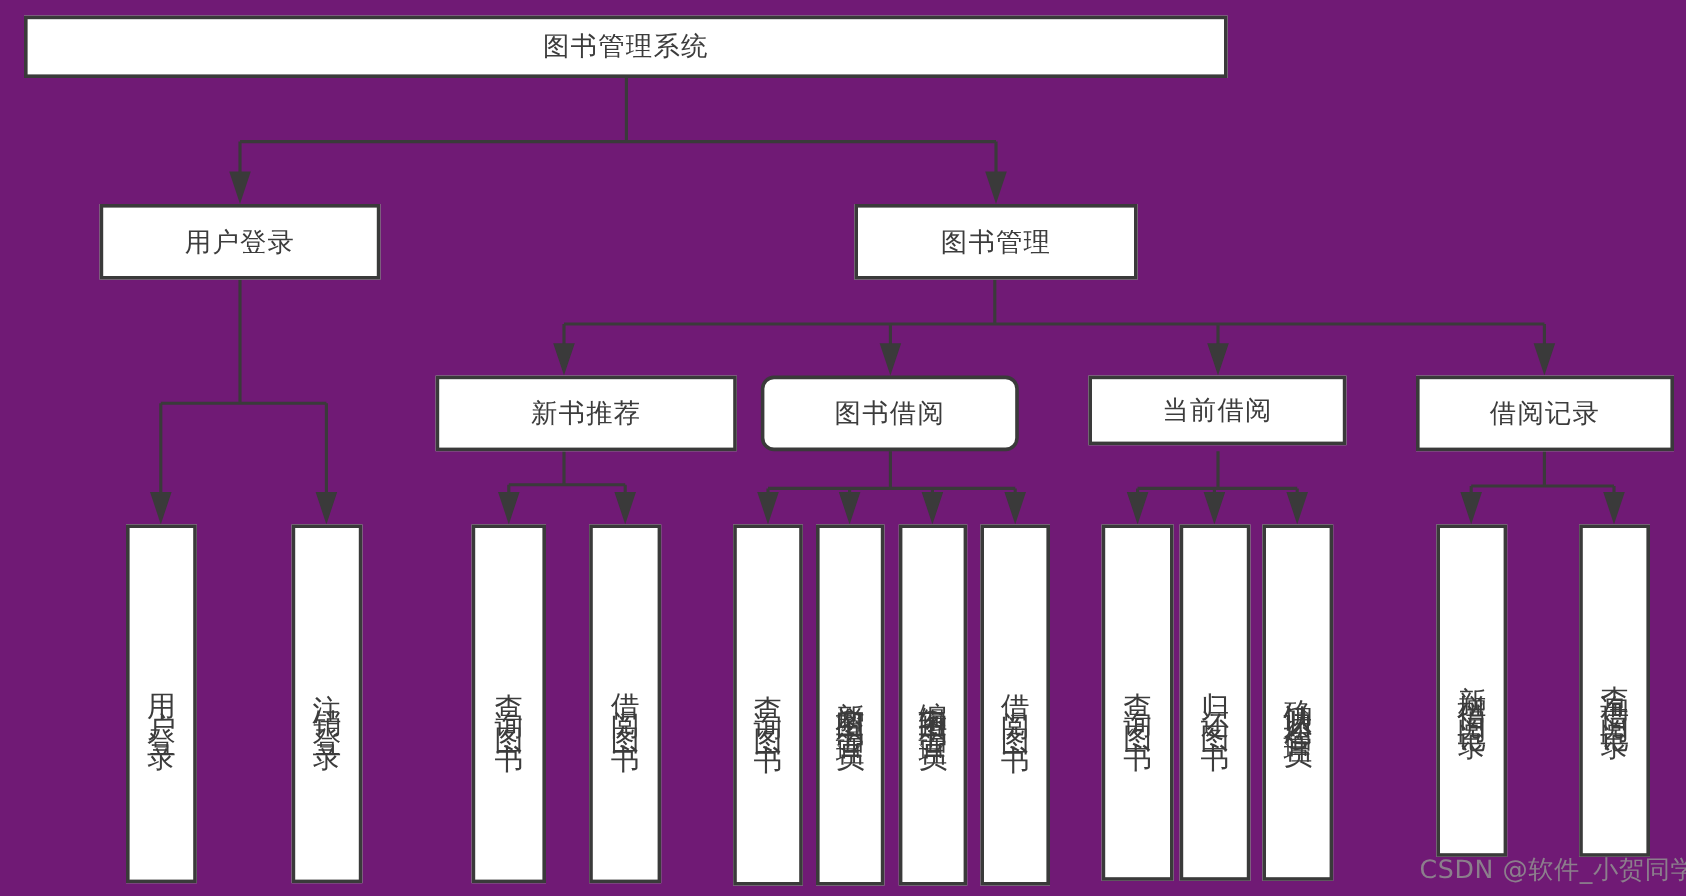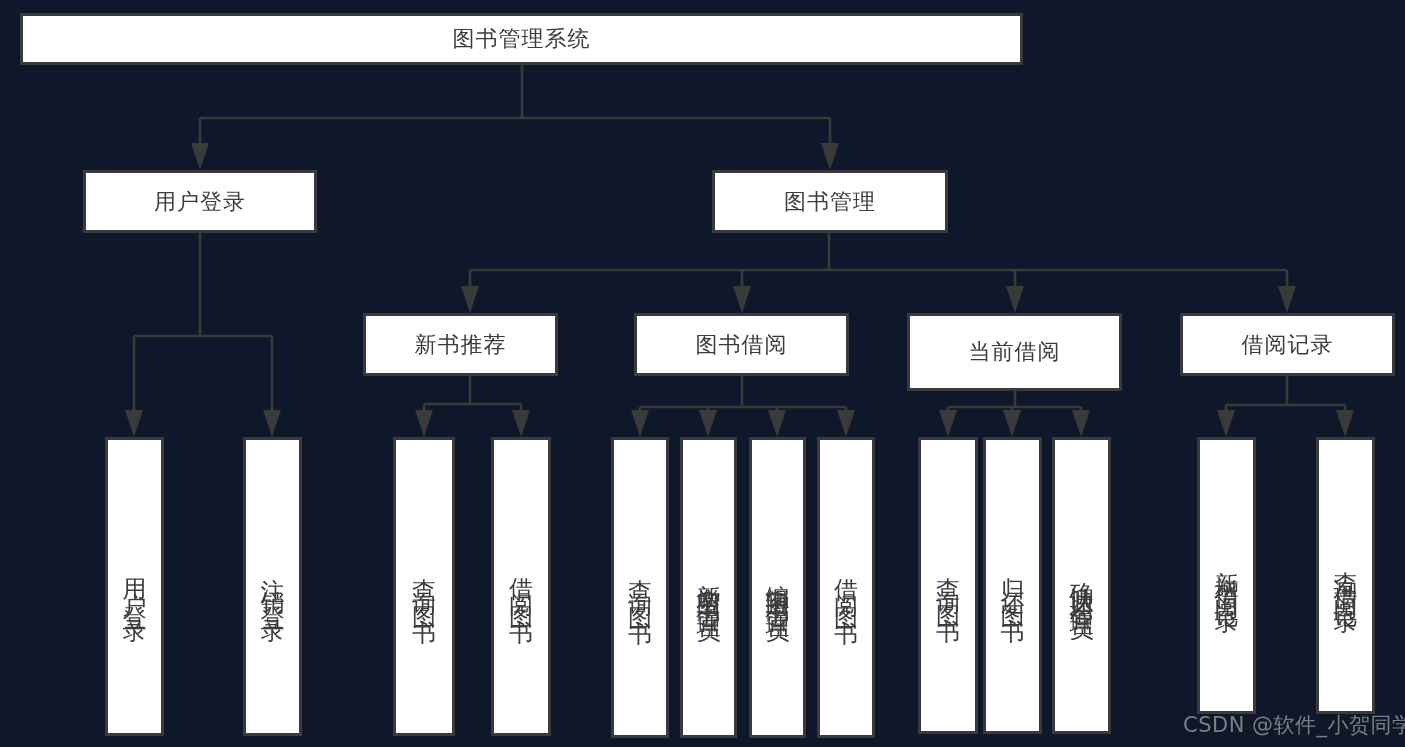--- a/index.html
+++ b/index.html
@@ -1,20 +1,20 @@
 <!DOCTYPE html>
 <html><head>
 <meta charset="utf-8">
 <style>
   html, body { margin: 0; padding: 0; background: #ffffff; }
   #canvas {
     position: relative;
     width: 1405px;
     height: 747px;
-    background: #0f172a;
+    background: #701a75;
     font-family: "DejaVu Sans", sans-serif;
     overflow: hidden;
   }
   #wires {
     position: absolute;
     left: 0; top: 0;
     width: 1405px; height: 747px;
     z-index: 1;
   }
   .hbox {
@@ -108,23 +108,23 @@
       <polygon points="1217,410 1235,410 1226,437"></polygon>
       <polygon points="1336,410 1354,410 1345,437"></polygon>
     </g>
   </svg>
 
   <div class="hbox" style="left:20px; top:13px; width:1003px; height:52px;">图书管理系统</div>
 
   <div class="hbox" style="left:83px; top:170px; width:234px; height:63px;">用户登录</div>
   <div class="hbox" style="left:712px; top:170px; width:236px; height:63px;">图书管理</div>
 
-  <div class="hbox" style="left:363px; top:313px; width:195px; height:63px;">新书推荐</div>
-  <div class="hbox" style="left:634px; top:313px; width:215px; height:63px;">图书借阅</div>
-  <div class="hbox" style="left:907px; top:313px; width:215px; height:78px;">当前借阅</div>
+  <div class="hbox" style="left:363px; top:313px; width:251px; height:63px;">新书推荐</div>
+  <div class="hbox" style="left:634px; top:313px; width:215px; height:63px;border-radius:11px;">图书借阅</div>
+  <div class="hbox" style="left:907px; top:313px; width:215px; height:58px;">当前借阅</div>
   <div class="hbox" style="left:1180px; top:313px; width:215px; height:63px;">借阅记录</div>
 
   <div class="leaf" style="left:105px; width:59px;">
     <span class="ls-4">用户登录</span>
   </div>
   <div class="leaf" style="left:243px; width:59px;">
     <span class="ls-4">注销登录</span>
   </div>
 
   <div class="leaf" style="left:393px; width:62px;">

